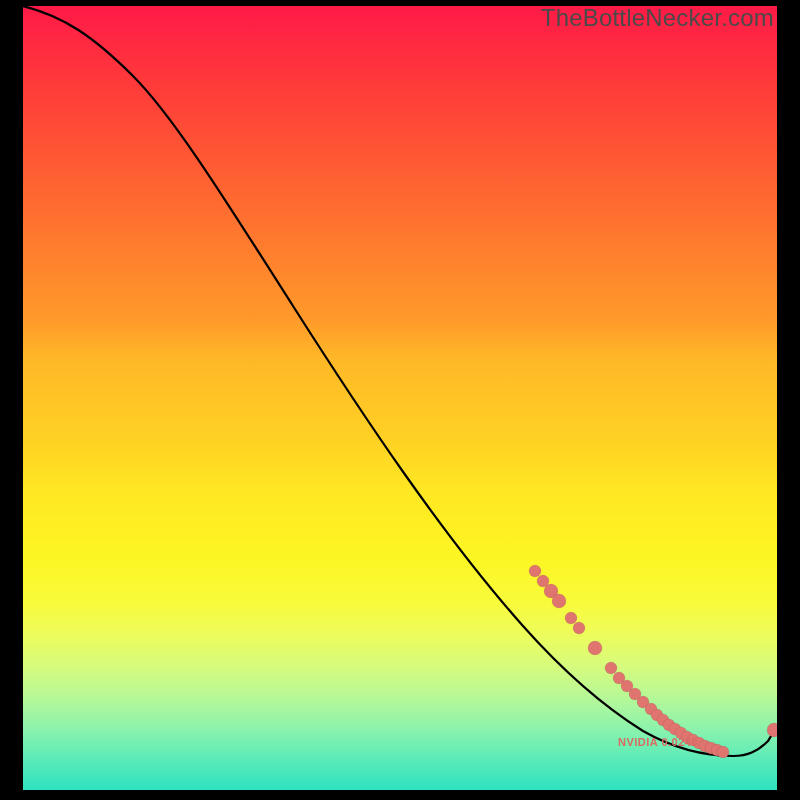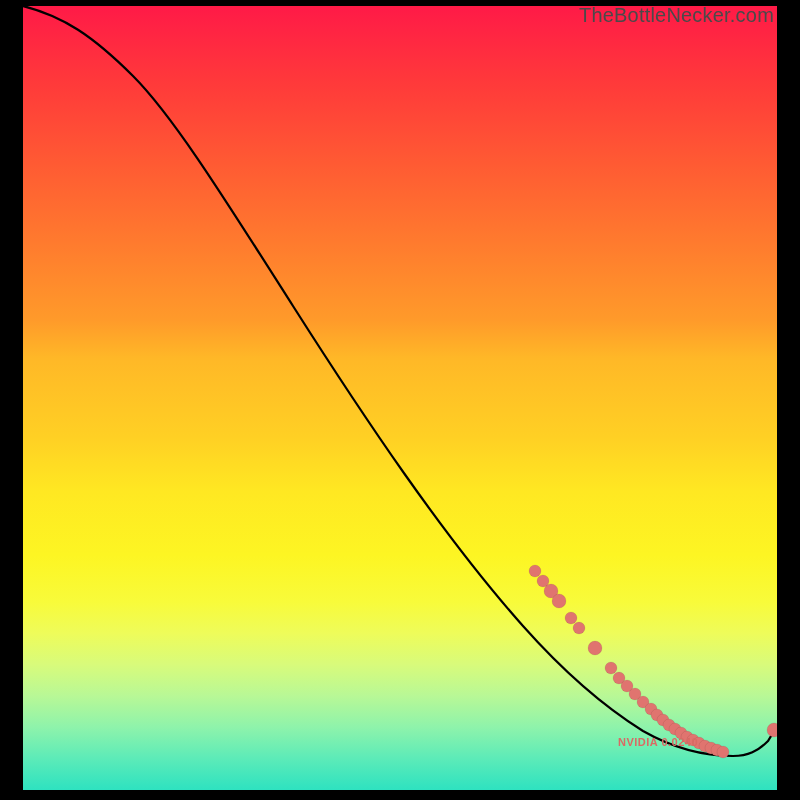--- a/index.html
+++ b/index.html
@@ -34,21 +34,21 @@
       #8ef3ab 92%,
       #5cebb8 96%,
       #2ee2c0 100%
     );
   }
   .watermark {
     position: absolute;
     top: 4px;
     right: 26px;
     color: #4a4a4a;
-    font-size: 20px;
+    font-size: 24px;
     font-weight: 500;
     letter-spacing: 0.2px;
     z-index: 5;
   }
   svg.curve {
     position: absolute;
     left: 0;
     top: 0;
     width: 754px;
     height: 754px;

